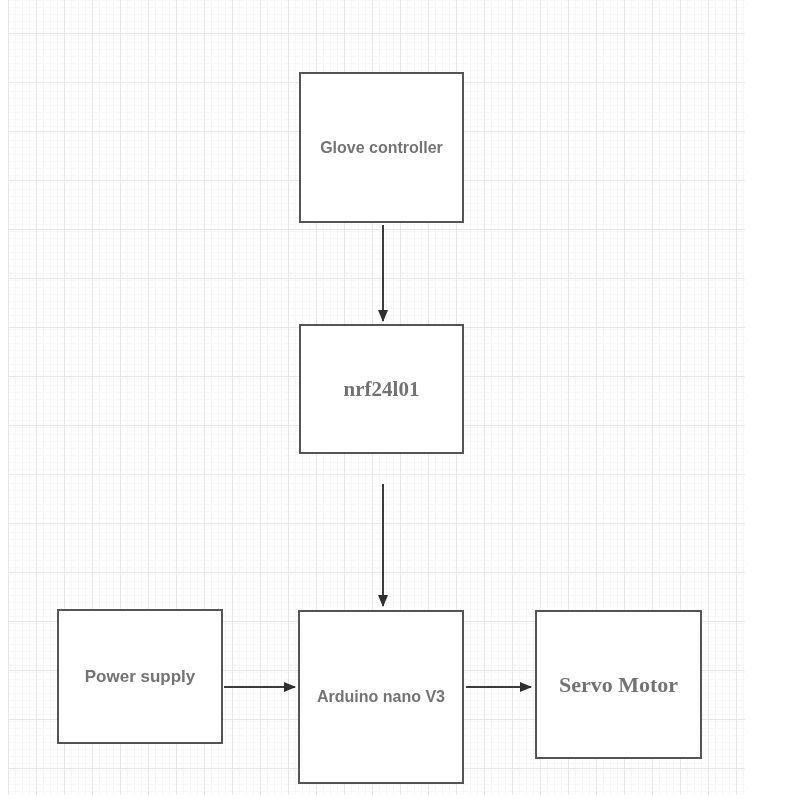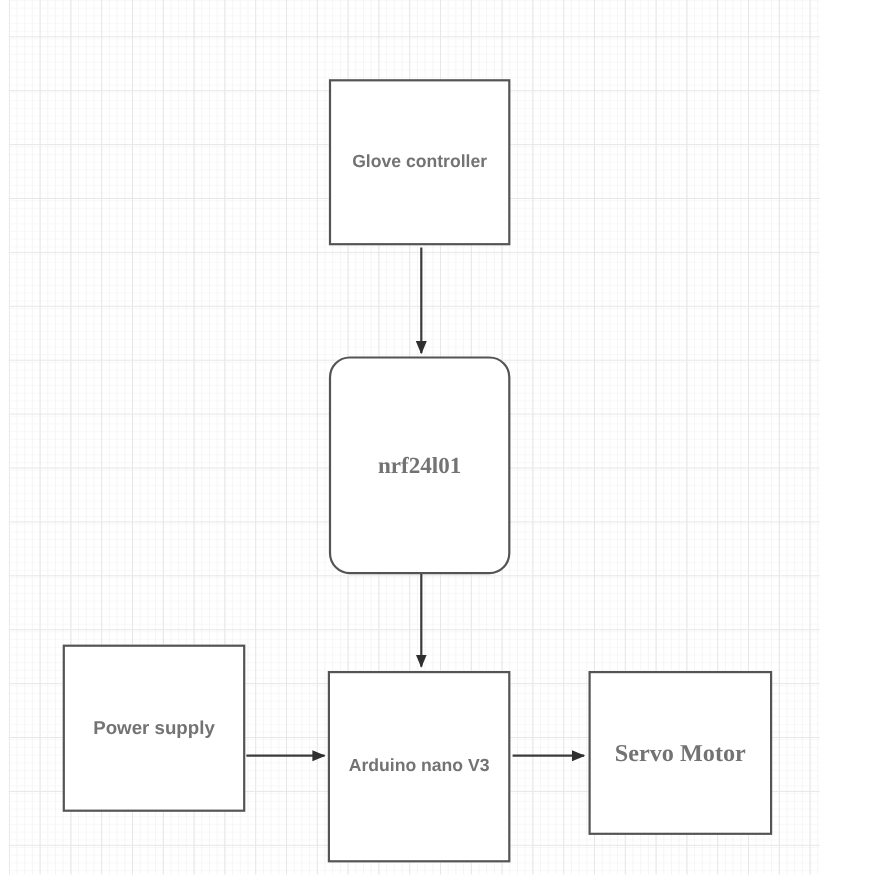--- a/index.html
+++ b/index.html
@@ -58,22 +58,22 @@
     font-family: "Liberation Sans", sans-serif;
     font-weight: bold;
     font-size: 16px;
   }
   .serif-label {
     font-family: "Liberation Serif", "DejaVu Serif", serif;
     font-weight: bold;
     font-size: 21px;
   }
   #node-glove       { left: 299px; top: 72px;  width: 165px; height: 151px; }
-  #node-nrf         { left: 299px; top: 324px; width: 165px; height: 198px; border-radius: 19px; }
-  #node-power       { left: 57px;  top: 586px; width: 166px; height: 152px; }
+  #node-nrf         { left: 299px; top: 324px; width: 165px; height: 130px; }
+  #node-power       { left: 57px;  top: 609px; width: 166px; height: 135px; }
   #node-arduino     { left: 298px; top: 610px; width: 166px; height: 174px; }
   #node-servo       { left: 535px; top: 610px; width: 167px; height: 149px; }
   #node-power .label   { font-size: 17px; }
   #node-servo .label   { font-size: 22px; }
 </style>
 </head>
 <body>
 
 <div class="stage">
 

